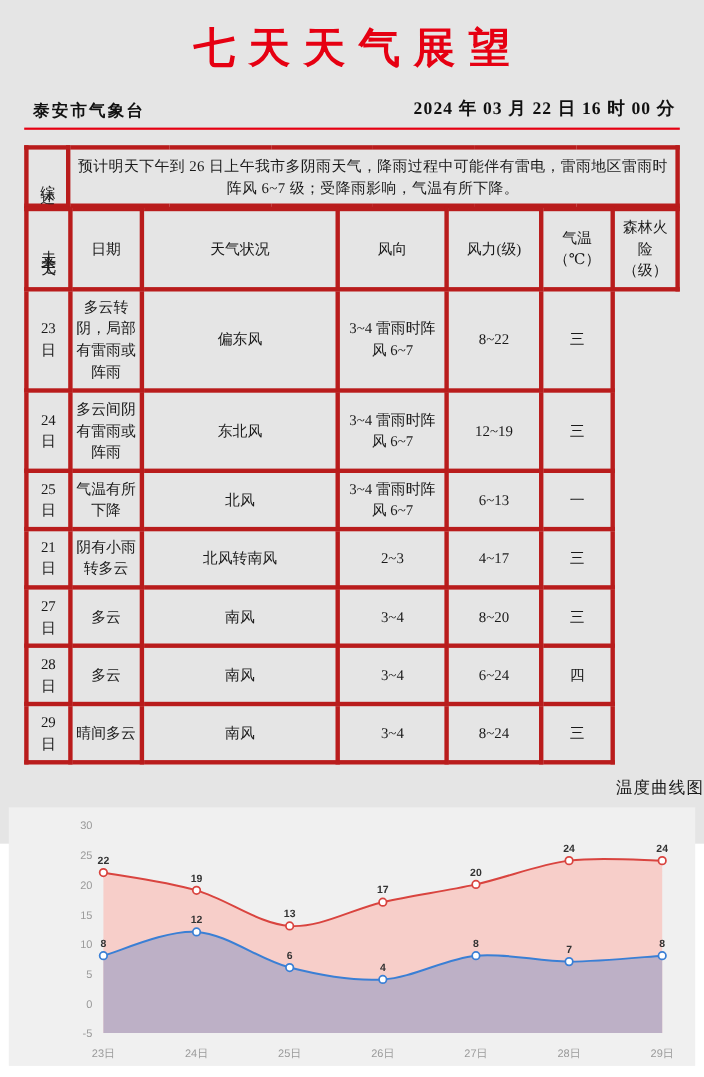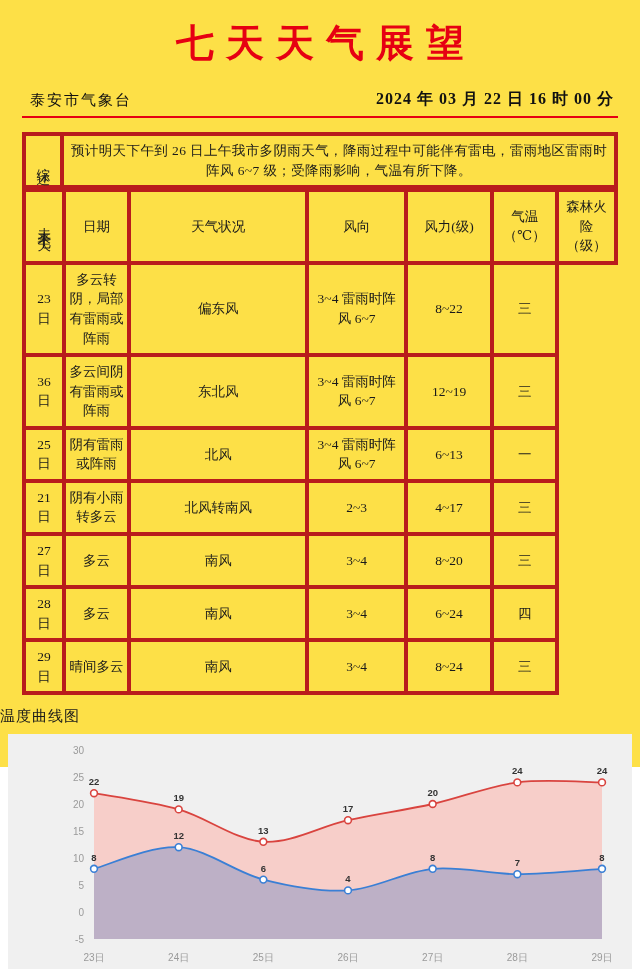--- a/index.html
+++ b/index.html
@@ -2,21 +2,21 @@
 <html><head>
 <meta charset="utf-8">
 <style>
   * { box-sizing: border-box; margin: 0; padding: 0; }
   html, body {
     width: 640px; height: 979px;
     background: #ffffff;
     font-family: "Liberation Serif", "DejaVu Serif", serif;
     overflow: hidden;
   }
-  .page { position: relative; width: 640px; height: 767px; background:#fde047; }
+  .page { position: relative; width: 640px; height: 767px; background:#e5e5e5; }
 
   
   .title-bar {
     text-align: center;
     padding-top: 18px;
     padding-bottom: 10px;
   }
   .main-title {
     color: #e60012;
     font-size: 38px;
@@ -24,21 +24,21 @@
     letter-spacing: 12px;
     font-family: "Liberation Serif", "DejaVu Serif", serif;
     text-indent: 12px;
   }
   .meta-row {
     display: flex;
     align-items: flex-end;
     justify-content: space-between;
     padding: 10px 26px 4px 30px;
   }
-  .issuer { font-size: 15px; color: #111; letter-spacing: 2px; font-weight: 400; }
+  .issuer { font-size: 15px; color: #111; letter-spacing: 2px; font-weight: 700; }
   .issue-time { font-size: 16px; color: #111; letter-spacing: 1px; font-weight: 600; }
   .red-rule {
     height: 2px; background: #e60012;
     margin: 2px 22px 0 22px;
   }
 
   
   .tbl-wrap { padding: 14px 22px 0 22px; }
   table.fc {
     width: 100%;
@@ -78,21 +78,21 @@
   .c-cond  { width: 170px; }
   .c-dir   { width: 94px; }
   .c-force { width: 82px; font-size: 12.5px; }
   .c-temp  { width: 62px; }
   .c-fire  { width: 56px; }
   thead td { font-size: 14px; padding: 9px 2px; }
   .row-cell { height: 48px; }
 
   
   .chart-title {
-    text-align: left;
+    text-align: right;
     font-size: 15px;
     color: #1a1a1a;
     padding: 12px 0 8px 0;
     letter-spacing: 1px;
   }
   .chart-panel {
     position: relative;
     margin: 0 8px 0 8px;
     height: 235px;
     background: #f0f0f0;
@@ -161,30 +161,30 @@
       <tbody id="fc-body">
           <tr>
             <td class="c-date row-cell">23 日</td>
             <td class="c-cond row-cell">多云转阴，局部有雷雨或阵雨</td>
             <td class="c-dir row-cell">偏东风</td>
             <td class="c-force row-cell">3~4 雷雨时阵风 6~7</td>
             <td class="c-temp row-cell">8~22</td>
             <td class="c-fire row-cell">三</td>
           </tr>
           <tr>
-            <td class="c-date row-cell">36 日</td>
+            <td class="c-date row-cell">24 日</td>
             <td class="c-cond row-cell">多云间阴有雷雨或阵雨</td>
             <td class="c-dir row-cell">东北风</td>
             <td class="c-force row-cell">3~4 雷雨时阵风 6~7</td>
             <td class="c-temp row-cell">12~19</td>
             <td class="c-fire row-cell">三</td>
           </tr>
           <tr>
             <td class="c-date row-cell">25 日</td>
-            <td class="c-cond row-cell">阴有雷雨或阵雨</td>
+            <td class="c-cond row-cell">气温有所下降</td>
             <td class="c-dir row-cell">北风</td>
             <td class="c-force row-cell">3~4 雷雨时阵风 6~7</td>
             <td class="c-temp row-cell">6~13</td>
             <td class="c-fire row-cell">一</td>
           </tr>
           <tr>
             <td class="c-date row-cell">21 日</td>
             <td class="c-cond row-cell">阴有小雨转多云</td>
             <td class="c-dir row-cell">北风转南风</td>
             <td class="c-force row-cell">2~3</td>

